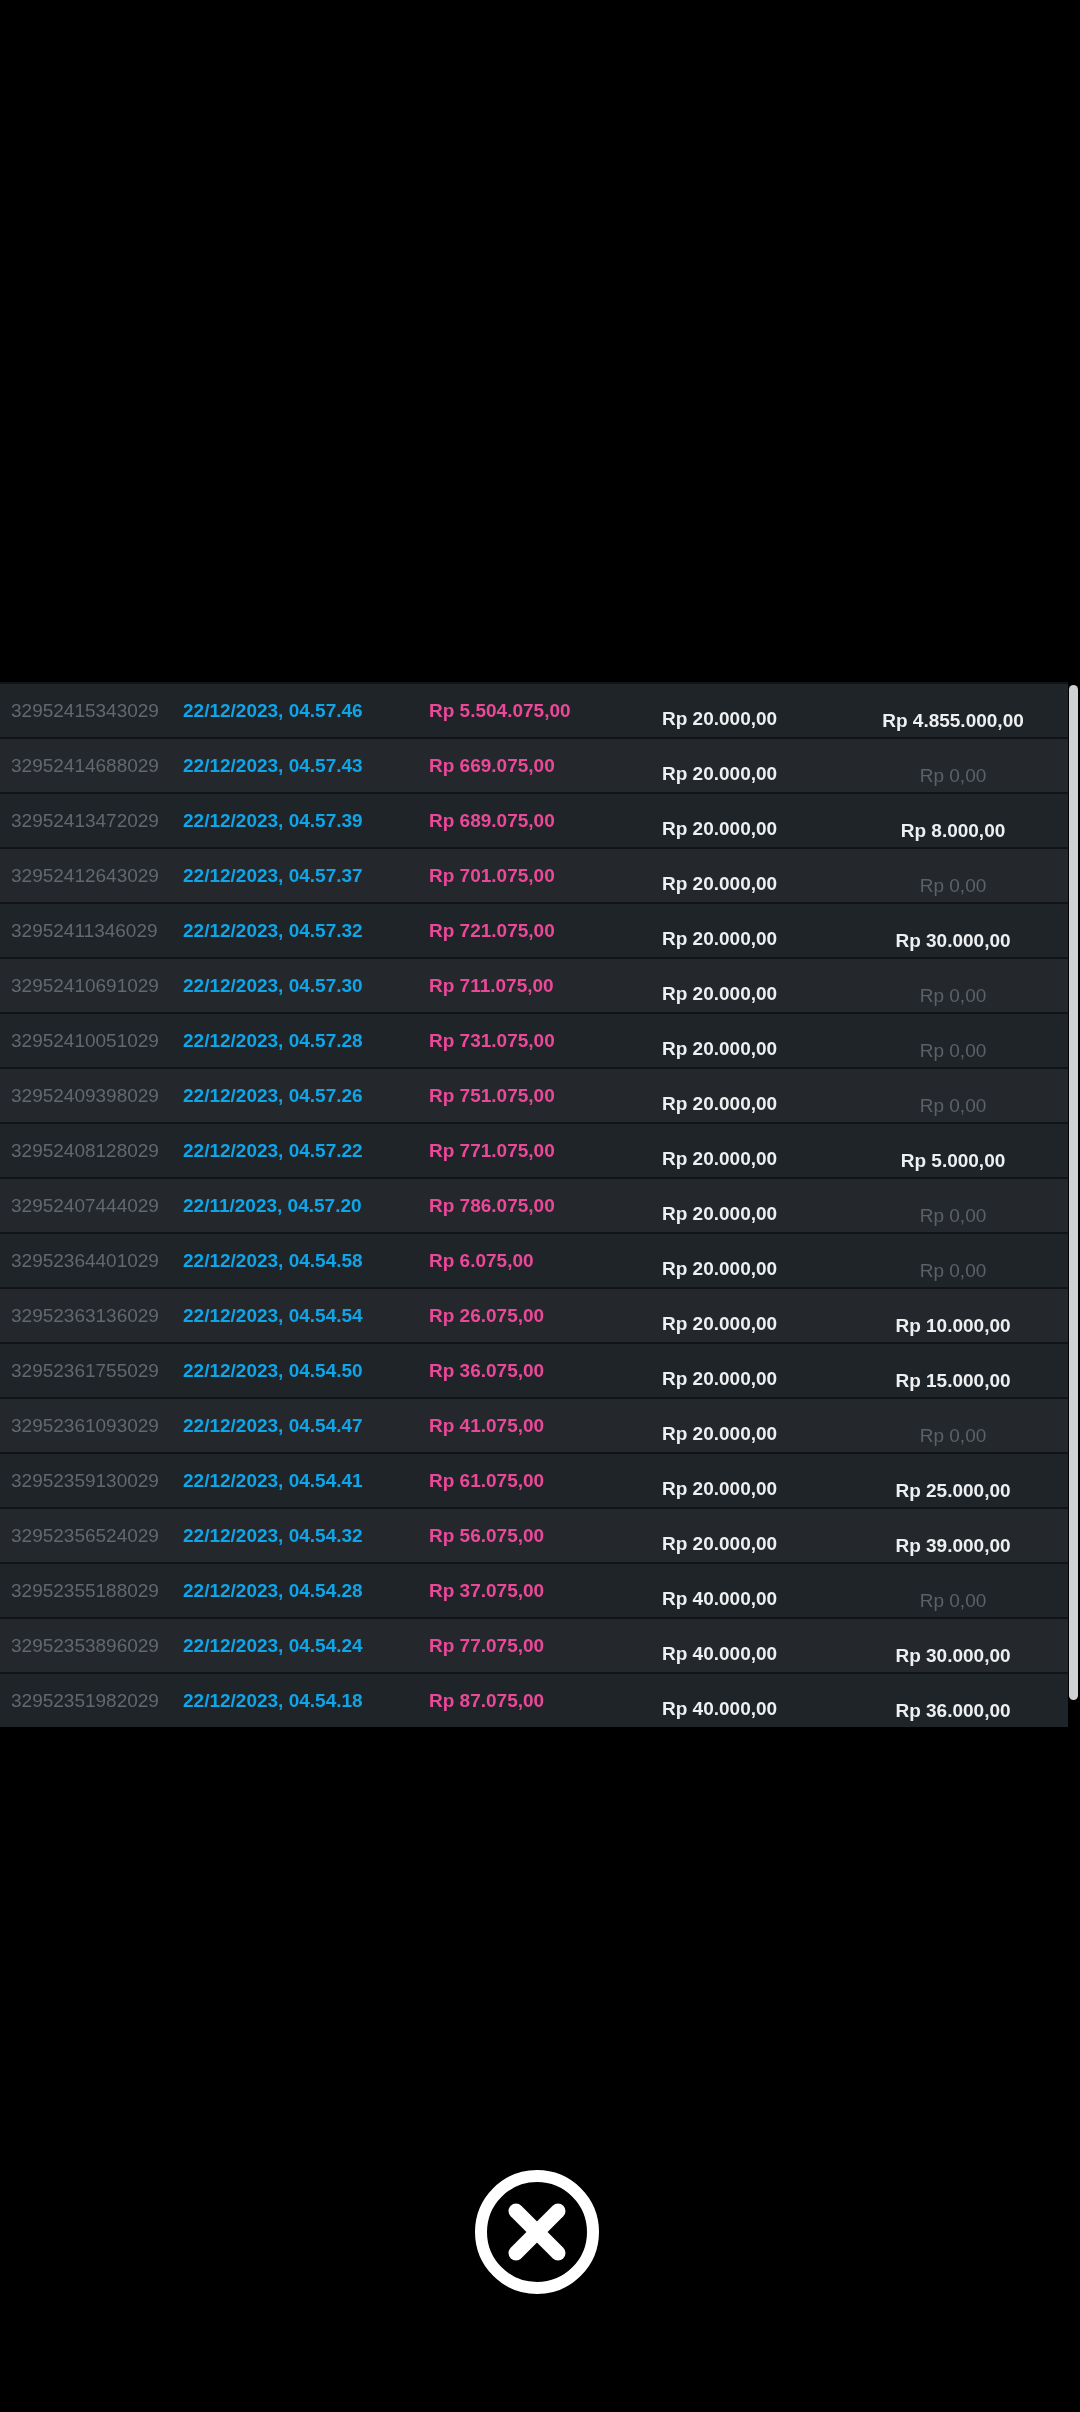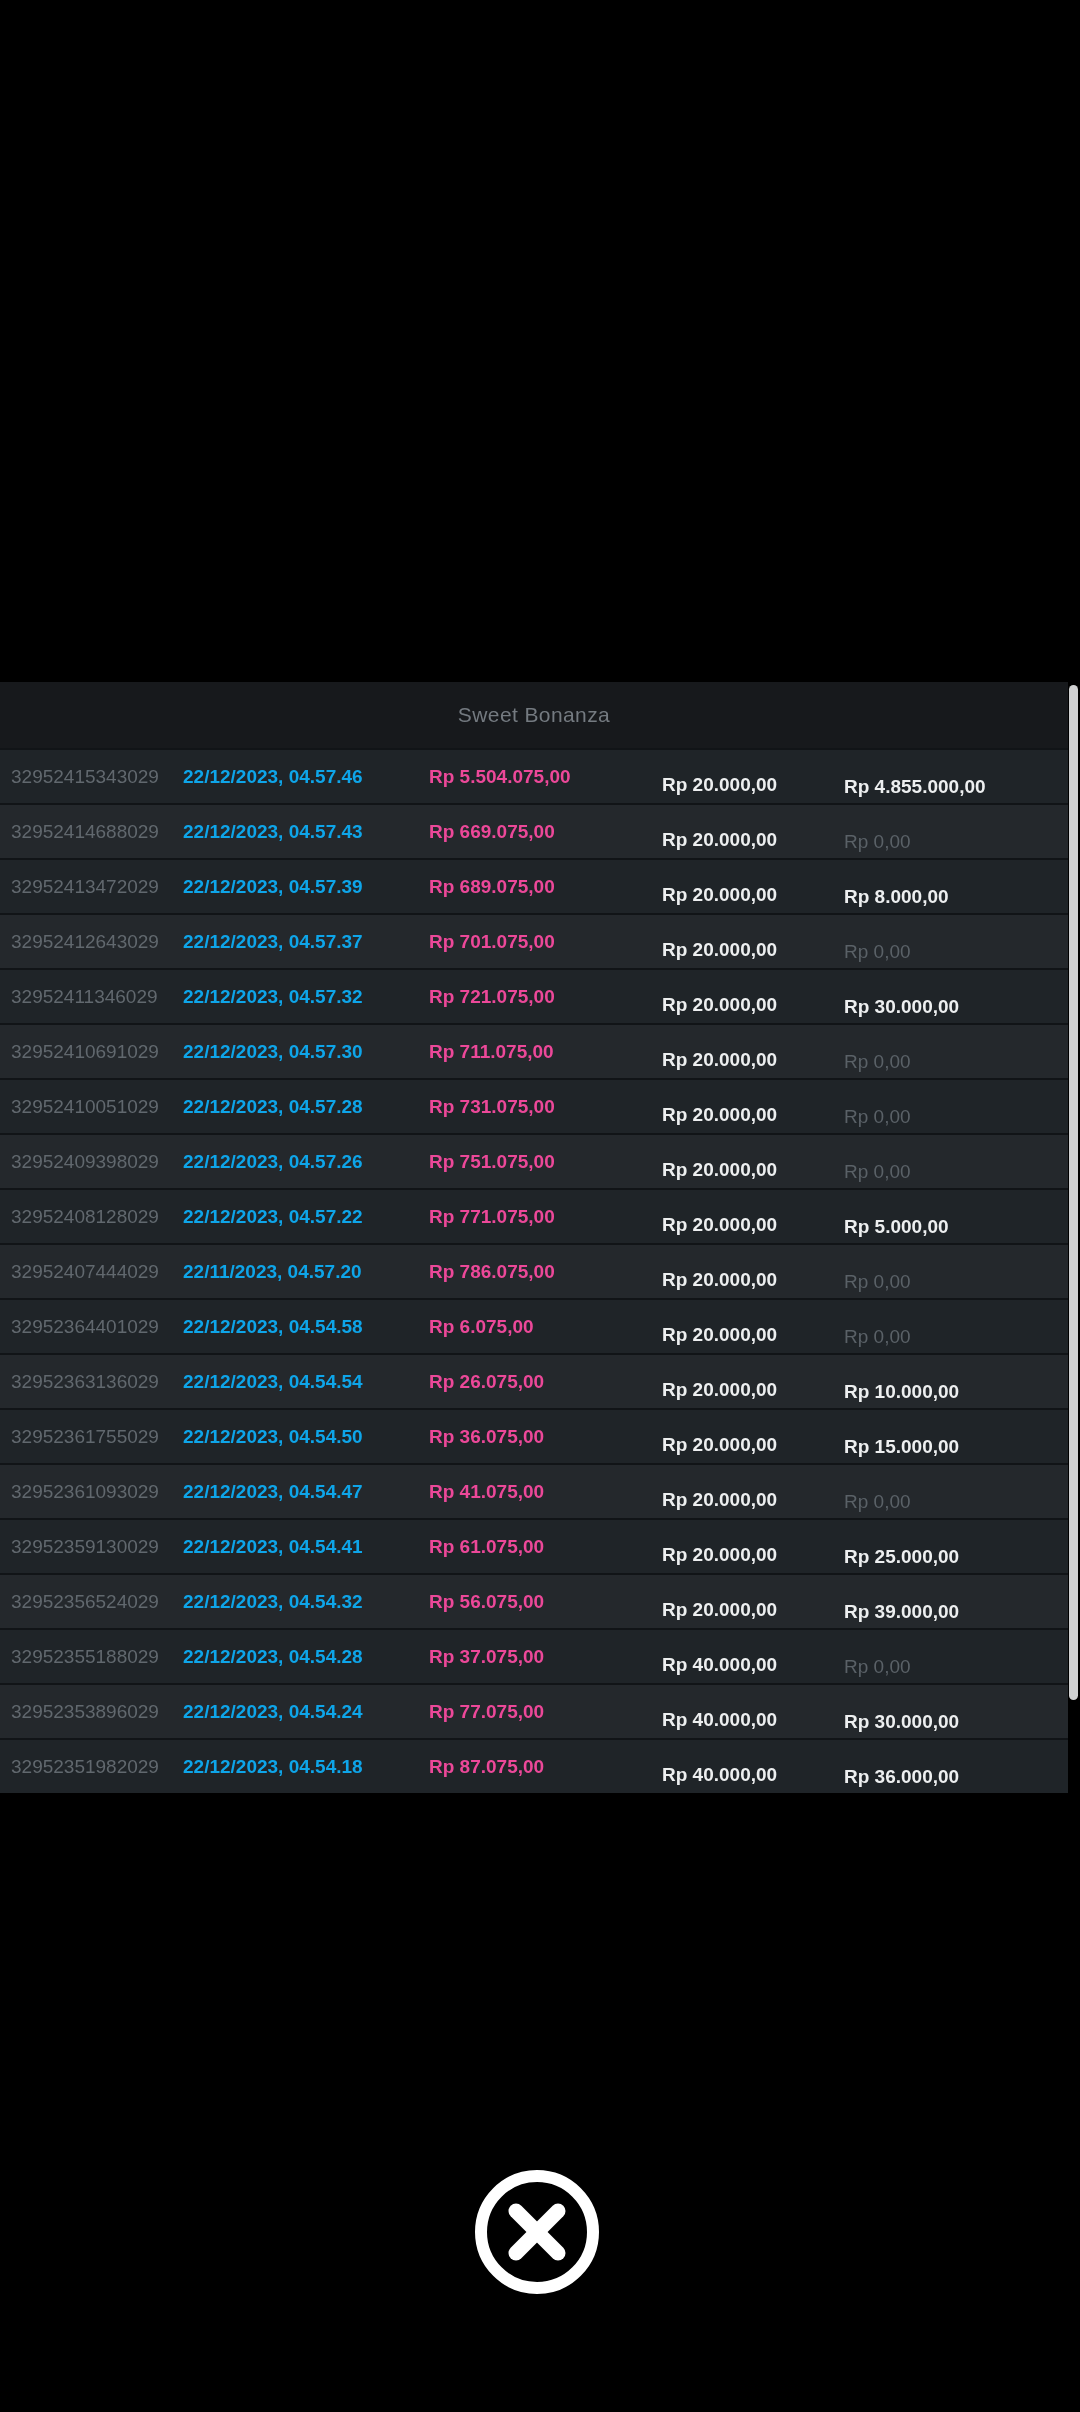--- a/index.html
+++ b/index.html
@@ -40,40 +40,37 @@
     display:flex;align-items:center;
     font-size:19px;
   }
   .trow.even{background:#1f2428;}
   .trow.odd{background:#24282c;}
   .cell{box-sizing:border-box;white-space:nowrap;overflow:hidden;}
   .c-id{width:175px;padding-left:11px;color:#61686e;font-weight:400;}
   .c-date{width:246px;padding-left:8px;color:#0ea5e9;font-weight:700;}
   .c-saldo{width:233px;padding-left:8px;color:#ec4899;font-weight:600;}
   .c-taruhan{width:190px;padding-left:8px;color:#edeff0;font-weight:600;margin-top:16px;}
-  .c-menang{width:224px;padding-right:6px;color:#edeff0;font-weight:600;text-align:left;margin-top:20px;}
+  .c-menang{width:224px;padding-right:6px;color:#edeff0;font-weight:600;text-align:center;margin-top:20px;}
   .c-menang.dim{color:#5a6167;font-weight:400;}
   .scroll-thumb{
     position:absolute;
     left:1069px;top:685px;width:9px;height:1015px;
     background:#d0d1d2;border-radius:5px;
   }
   .close-btn{
     position:absolute;left:467px;top:2162px;width:140px;height:140px;
     background:transparent;border:none;padding:0;cursor:pointer;
   }
   .close-btn svg{display:block;}
 </style>
 </head>
 <body>
 
 <div class="overlay">
-  <div class="titlebar">
-    <span class="title">Sweet Bonanza</span>
-  </div>
 
 
   <div class="tbody">
       <div class="trow even">
         <span class="cell c-id">32952415343029</span>
         <span class="cell c-date">22/12/2023, 04.57.46</span>
         <span class="cell c-saldo">Rp 5.504.075,00</span>
         <span class="cell c-taruhan">Rp 20.000,00</span>
         <span class="cell c-menang">Rp 4.855.000,00</span>
       </div>

